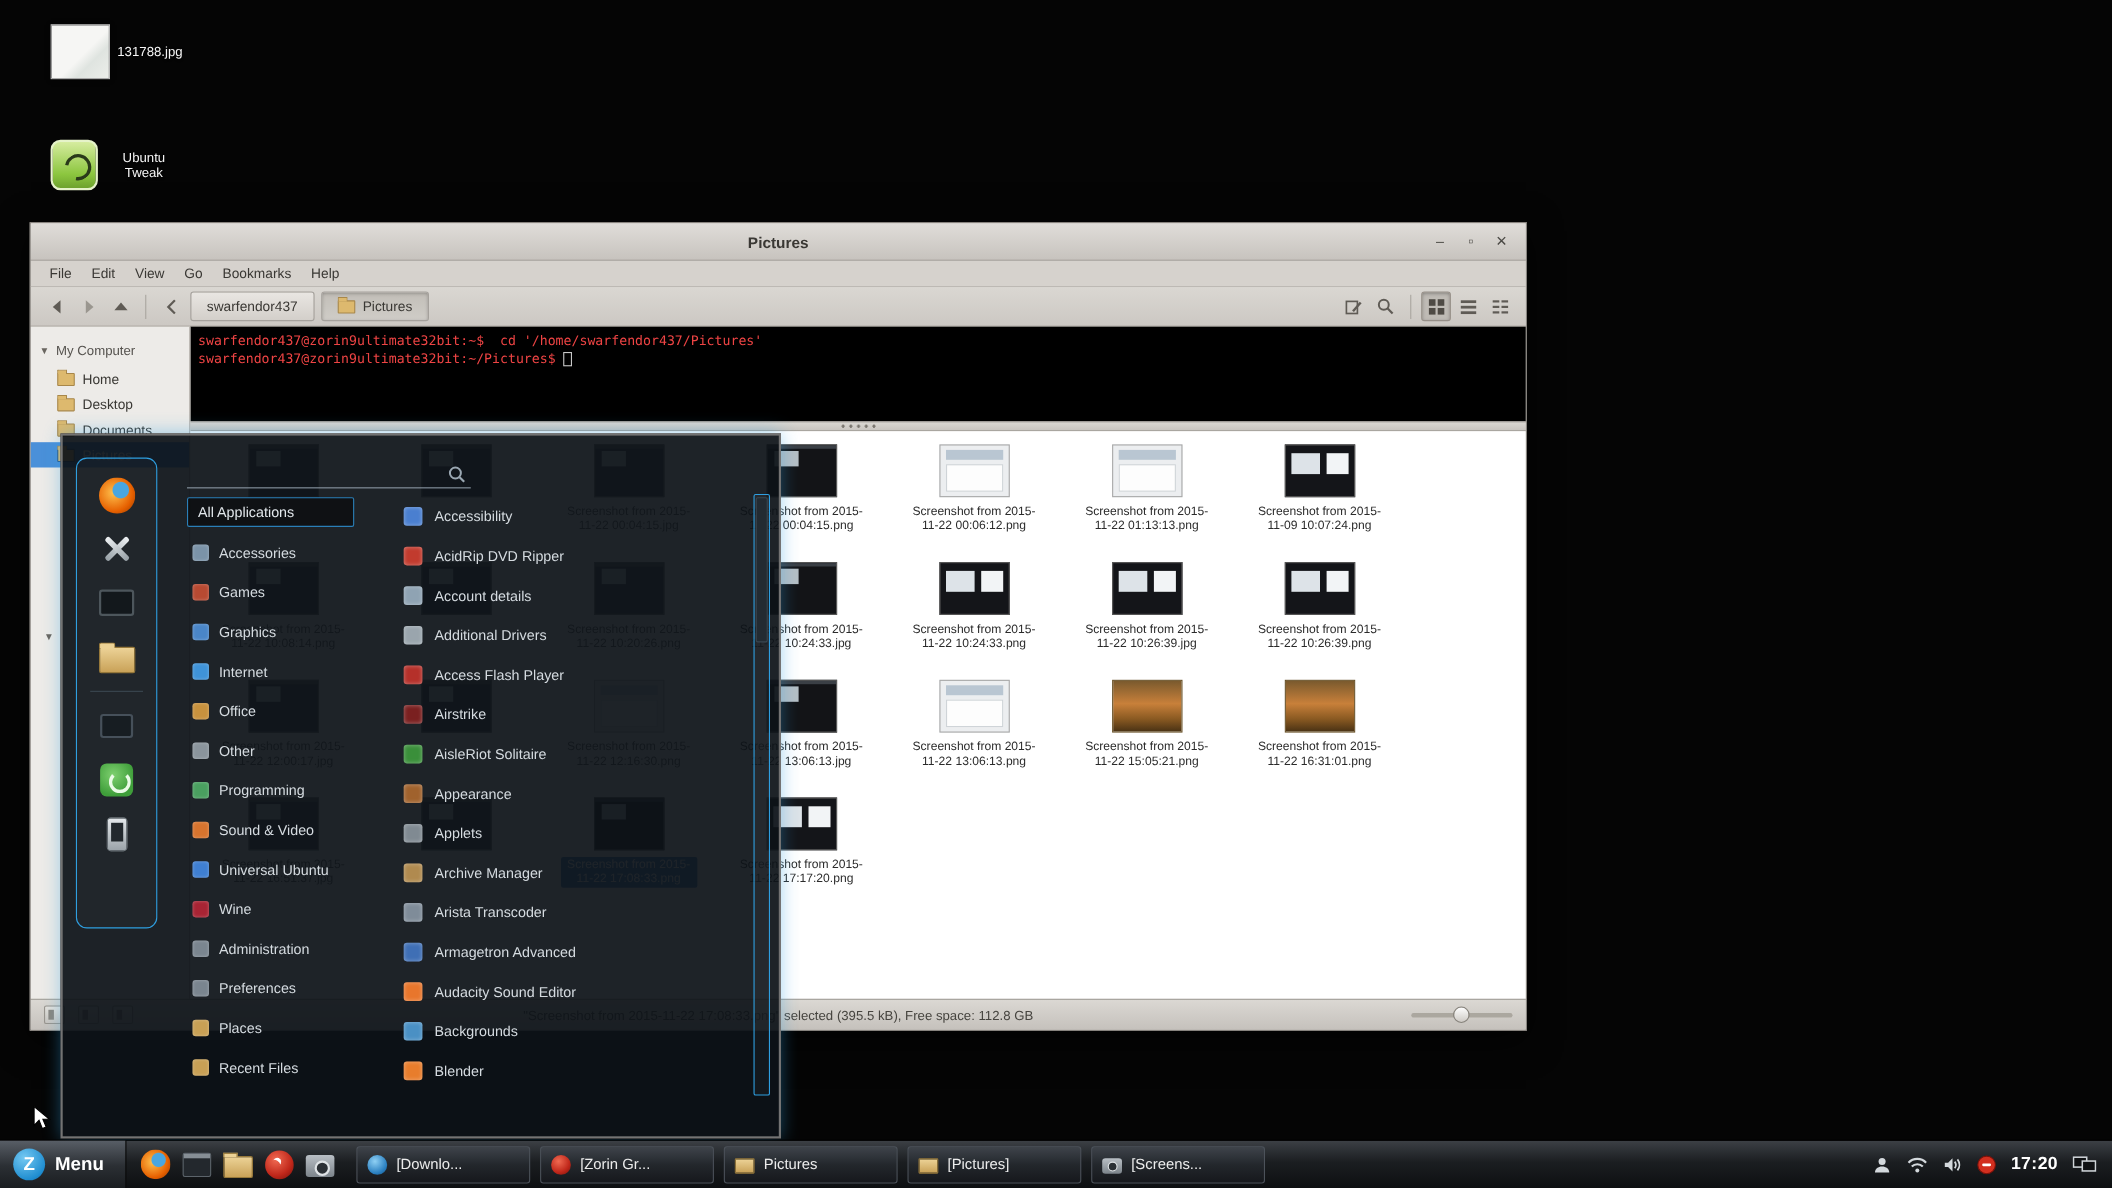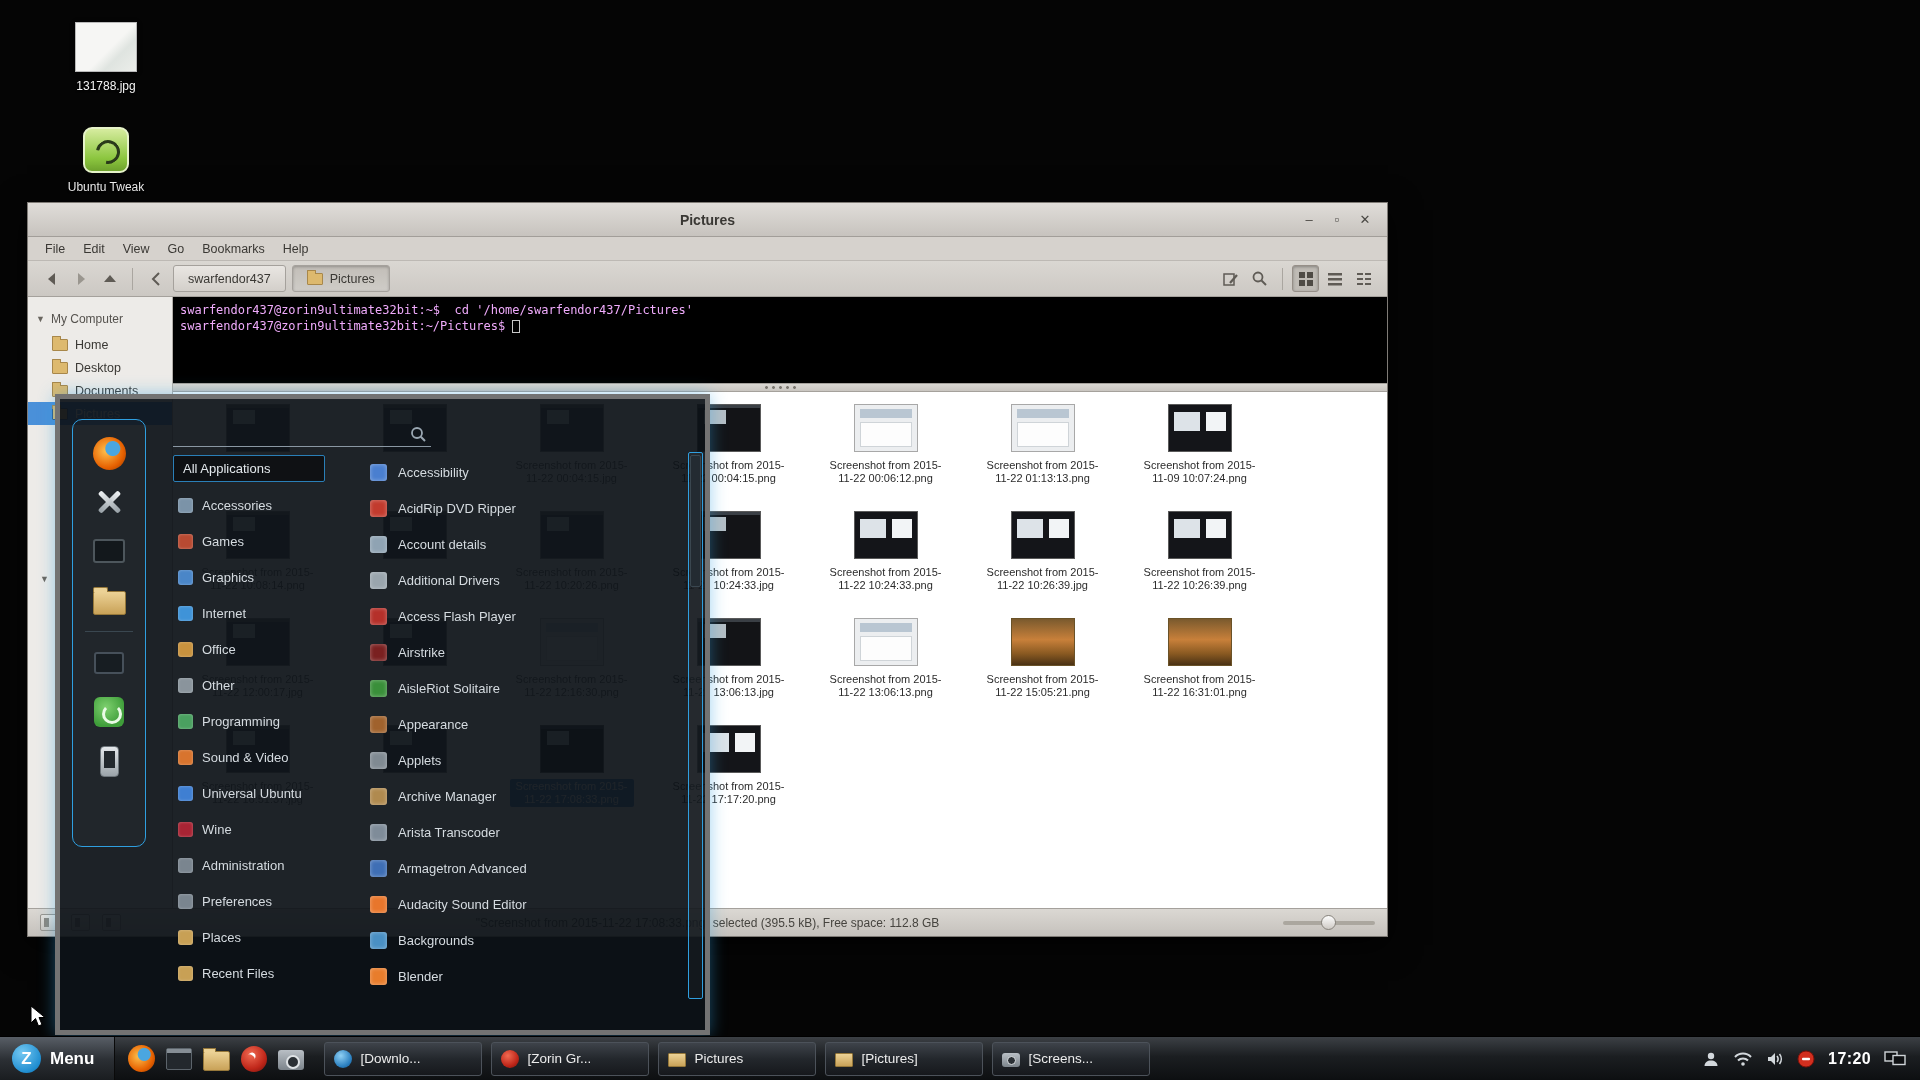--- a/index.html
+++ b/index.html
@@ -1,20 +1,20 @@
 <!DOCTYPE html>
 <html><head>
 <meta charset="utf-8">
 <style>
 *{margin:0;padding:0;box-sizing:border-box}
 html,body{width:1920px;height:1080px;overflow:hidden}
 body{font-family:"Liberation Sans",sans-serif;background:#050505;position:relative;color:#222}
 
 
-.dicon{position:absolute;width:120px;display:flex;flex-direction:column;align-items:center;gap:7px;z-index:1}
+.dicon{position:absolute;width:120px;display:flex;flex-direction:row;align-items:center;gap:7px;z-index:1}
 .dlabel{color:#f5f5f5;font-size:12px;text-shadow:0 1px 2px #000;text-align:center}
 .photo-thumb{width:62px;height:50px;background:linear-gradient(135deg,#f6f6f4 55%,#dfe4e0 70%,#eceeea);border:1px solid #b9b9b9;box-shadow:0 1px 4px rgba(0,0,0,.65)}
 .ut-icon{width:46px;height:46px;border-radius:9px;background:linear-gradient(#d6ec9f,#8cc63f 70%,#6fa32e);border:2px solid #e6f3c9;position:relative}
 .ut-icon::after{content:"";position:absolute;left:11px;top:11px;width:18px;height:18px;border:3px solid #2a3a1a;border-radius:50%;border-left-color:transparent;transform:rotate(-35deg)}
 
 
 .window{position:absolute;left:27px;top:202px;width:1361px;height:735px;background:#d6d2cd;border:1px solid #7f7b76;box-shadow:0 8px 30px rgba(0,0,0,.75);z-index:10;display:flex;flex-direction:column}
 .titlebar{height:34px;background:linear-gradient(#e0ddd9,#c7c3be);display:flex;align-items:center;position:relative;border-bottom:1px solid #a29e99;flex:none}
 .title{position:absolute;left:0;right:0;text-align:center;font-size:14px;font-weight:bold;color:#3a3834}
 .winctrls{margin-left:auto;display:flex;gap:4px;padding-right:10px;z-index:2}
@@ -32,21 +32,21 @@
 .spacer{flex:1}
 .wbody{flex:1;display:flex;min-height:0}
 .sidebar{width:145px;background:#edebe8;border-right:1px solid #b2aea9;padding-top:12px;font-size:12.5px;color:#3a3834;position:relative;flex:none}
 .sideheader{display:flex;align-items:center;gap:6px;padding:3px 8px;color:#55524e;font-size:12px;margin-bottom:4px}
 .tri{font-size:9px;color:#6a6660}
 .sitem{display:flex;align-items:center;gap:7px;padding:4px 8px 4px 24px;height:23px}
 .sitem.selected{background:#4a90d9;color:#fff}
 .sitem.selected .minifolder{border-color:#2a5a8a}
 .sidebar .expander2{position:absolute;left:12px;top:277px}
 .main{flex:1;display:flex;flex-direction:column;min-width:0}
-.terminal{height:86px;background:#000;color:#f0abfc;font-family:"DejaVu Sans Mono",monospace;font-size:12px;line-height:16px;padding:5px 7px;flex:none;white-space:pre}
+.terminal{height:86px;background:#000;color:#ef4444;font-family:"DejaVu Sans Mono",monospace;font-size:12px;line-height:16px;padding:5px 7px;flex:none;white-space:pre}
 .tcursor{display:inline-block;width:8px;height:13px;border:1px solid #c8c8c8;margin-left:7px;vertical-align:-2px}
 .splitter{height:9px;background:linear-gradient(#dad7d2,#c9c5c0);border-top:1px solid #a5a19c;border-bottom:1px solid #a5a19c;display:flex;align-items:center;justify-content:center;flex:none}
 .dots{width:34px;height:3px;background:radial-gradient(circle,#7a766f 1.2px,transparent 1.6px);background-size:7px 3px;background-repeat:repeat-x}
 .filegrid{flex:1;background:#fff;position:relative;overflow:hidden}
 .frow{position:absolute;left:6px;display:flex}
 .tile{width:157px;display:flex;flex-direction:column;align-items:center;padding-top:2px}
 .thumb{width:64px;height:48px;border:1px solid #8a8a8a;margin-bottom:6px;position:relative;background:#17181b;flex:none}
 .thumb.dark{background:#131417;border-color:#5a5a5a}
 .thumb.dark::after{content:"";position:absolute;left:6px;top:5px;width:22px;height:14px;background:#c9d2d8;opacity:.9}
 .thumb.dark::before{content:"";position:absolute;left:0;top:0;right:0;height:3px;background:#3a3f45}
@@ -63,21 +63,21 @@
 .statusbar{height:28px;background:linear-gradient(#dbd8d3,#c5c1bc);border-top:1px solid #a5a19c;display:flex;align-items:center;padding:0 12px;font-size:12px;color:#46443f;position:relative;flex:none}
 .stext{position:absolute;left:0;right:0;text-align:center;font-size:12px;color:#46443f}
 .sticons{display:flex;gap:12px;z-index:2}
 .stoggle{width:19px;height:17px;border:1px solid #98948d;background:linear-gradient(#e5e2dd,#c9c5c0);border-radius:2px;position:relative}
 .stoggle::after{content:"";position:absolute;left:3px;top:3px;width:5px;height:9px;background:#8a867f}
 .zoom{margin-left:auto;display:flex;align-items:center;z-index:2}
 .zoomtrack{width:92px;height:4px;background:#aba79f;border-radius:2px;position:relative}
 .zoomhandle{position:absolute;left:38px;top:-6px;width:15px;height:15px;border-radius:50%;background:linear-gradient(#fdfdfd,#cecac5);border:1px solid #86827b}
 
 
-.zmenu{position:absolute;left:55px;top:394px;width:655px;height:641px;background:rgba(13,18,24,.93);border:5px solid #737373;box-shadow:0 0 16px rgba(47,159,224,.45);z-index:50;color:#d5dbe0}
+.zmenu{position:absolute;left:55px;top:394px;width:655px;height:641px;background:rgba(13,18,24,.93);border:2px solid #737373;box-shadow:0 0 16px rgba(47,159,224,.45);z-index:50;color:#d5dbe0}
 .quickbar{position:absolute;left:12px;top:20px;width:74px;height:428px;border:1px solid #2f9fe0;border-radius:10px;display:flex;flex-direction:column;align-items:center;padding-top:15px;gap:13px;background:rgba(255,255,255,.02)}
 .qsep{width:48px;height:1px;background:#3a4750}
 .qicon{width:36px;height:36px;display:flex;align-items:center;justify-content:center;flex:none}
 .ff{width:33px;height:33px;border-radius:50%;background:radial-gradient(circle at 60% 35%,#4aa6e0 0 7px,rgba(0,0,0,0) 8px),radial-gradient(circle at 40% 42%,#ffc14d,#e66000 62%,#8a3500)}
 .toolsx{position:relative;width:30px;height:30px}
 .toolsx::before,.toolsx::after{content:"";position:absolute;left:13px;top:1px;width:5px;height:28px;background:linear-gradient(#eef1f3,#97a0a6);border-radius:2px}
 .toolsx::before{transform:rotate(45deg)}
 .toolsx::after{transform:rotate(-45deg)}
 .qdisp{width:32px;height:24px;background:#13181c;border:2px solid #4d565c;border-radius:3px}
 .qfold{width:33px;height:24px;background:linear-gradient(#ecd296,#c9a258);border:1px solid #96783a;border-radius:2px;position:relative;margin-top:5px}

